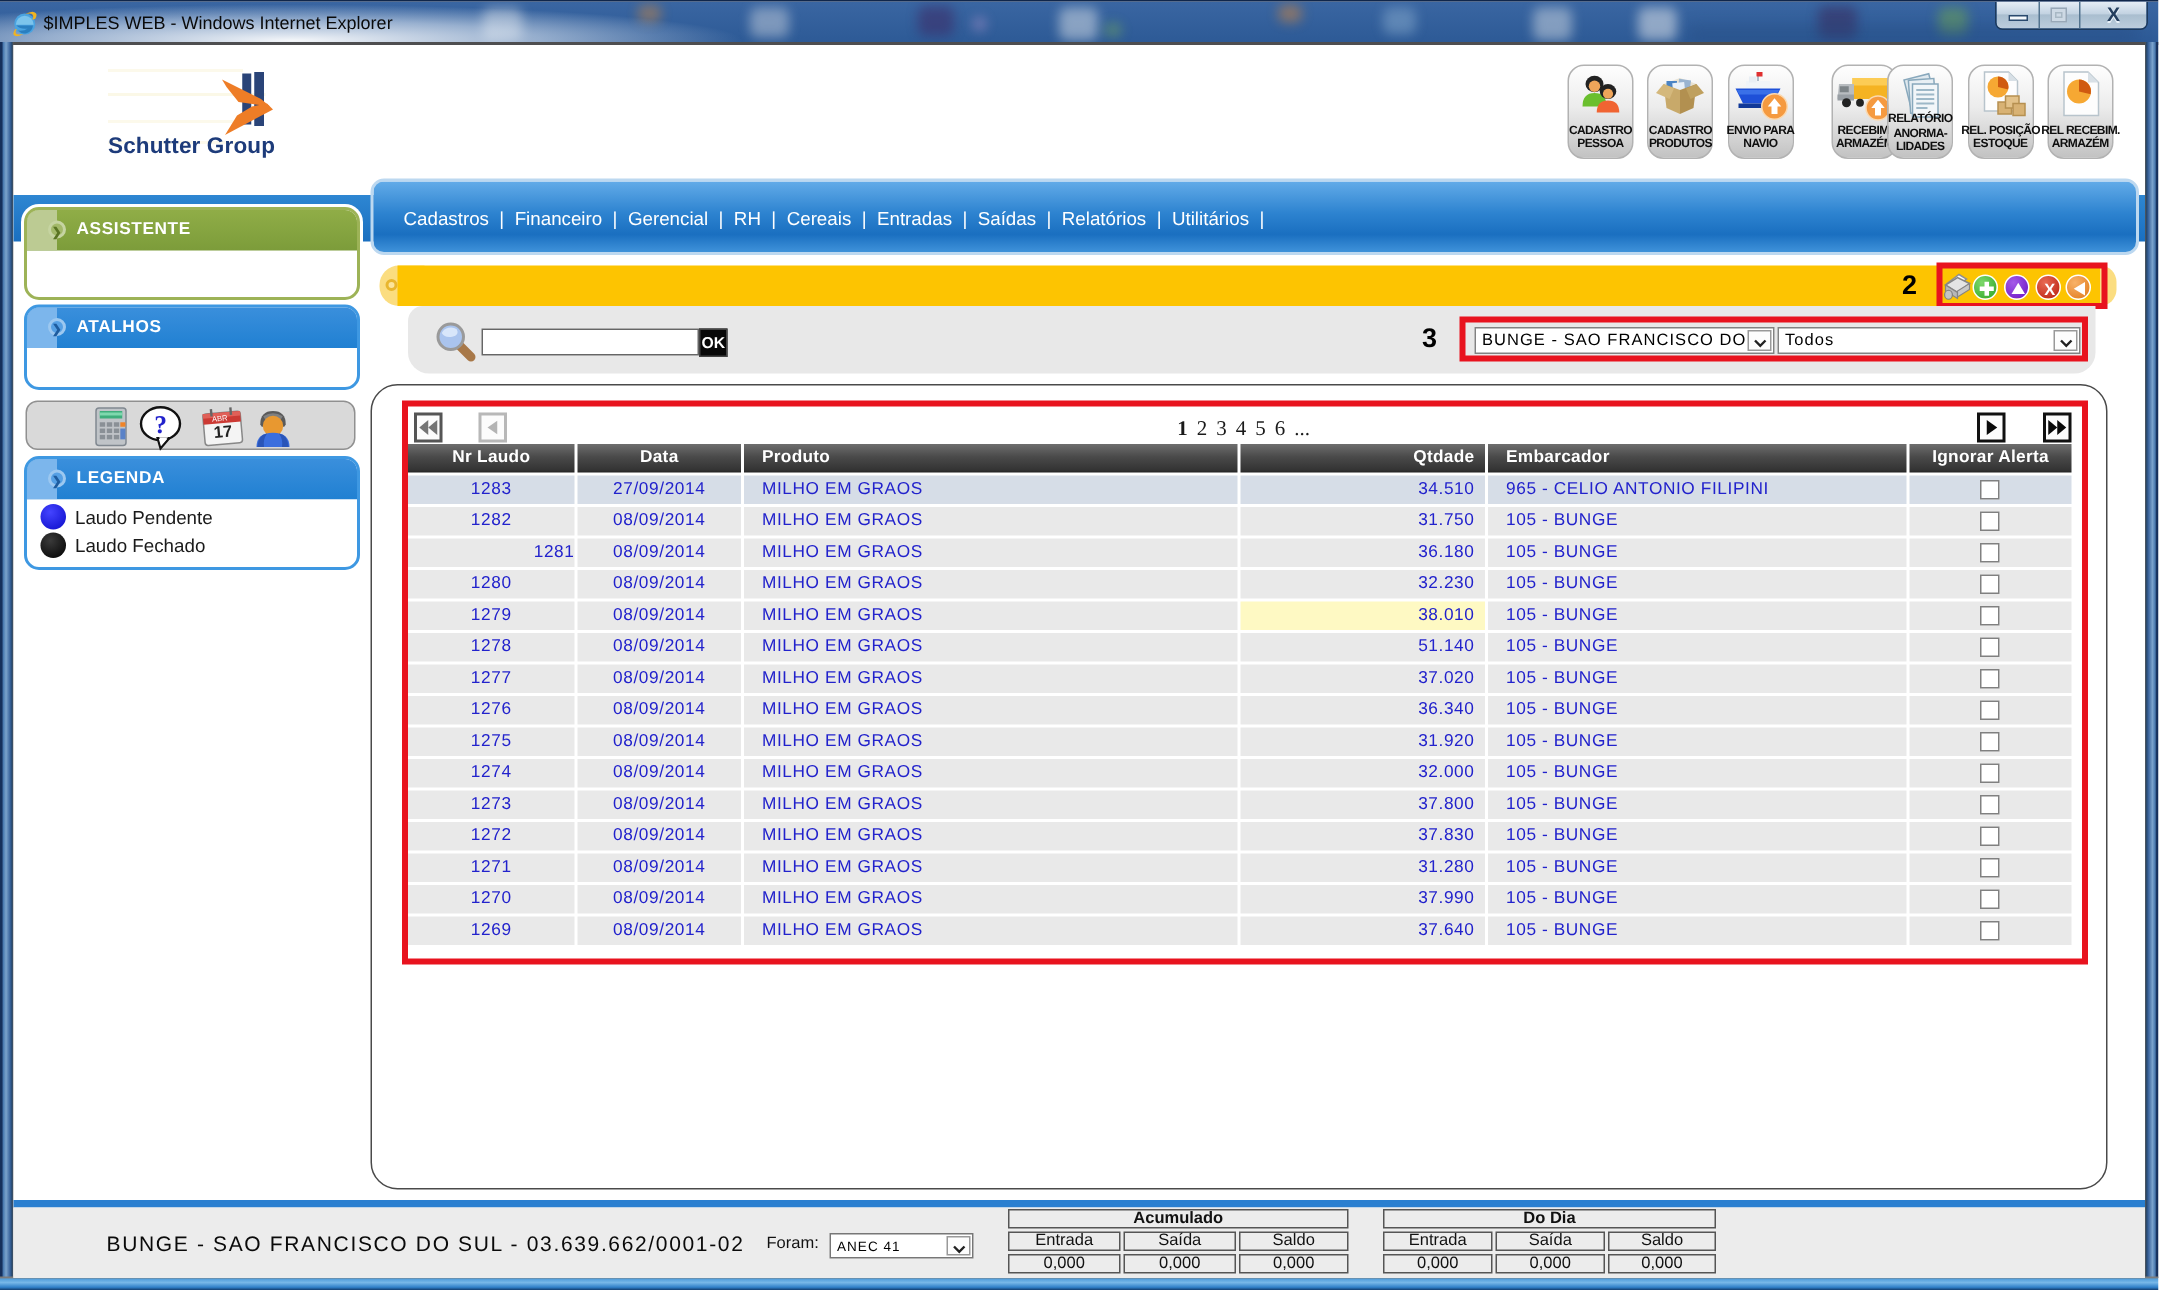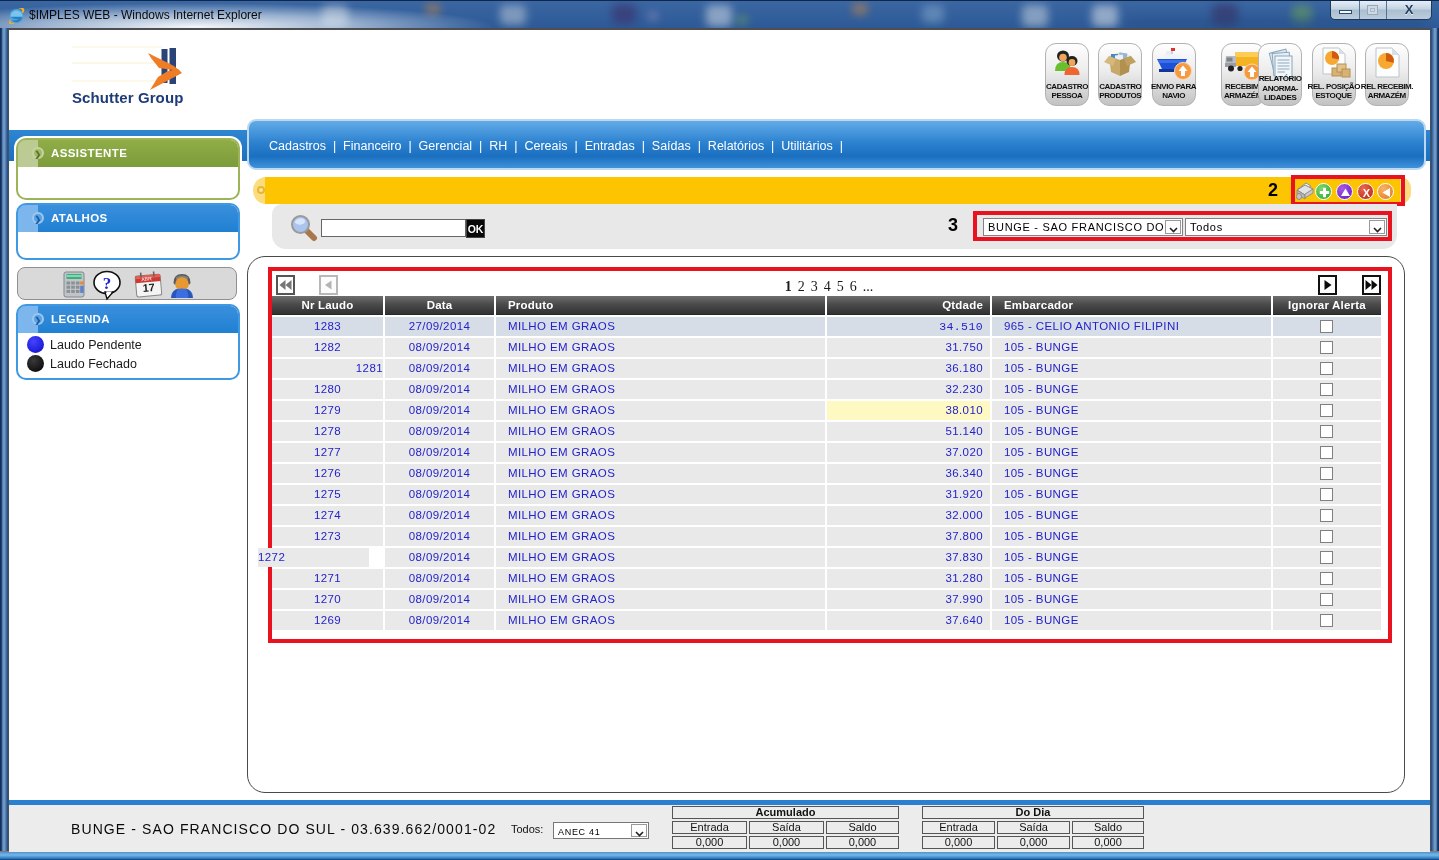--- a/index.html
+++ b/index.html
@@ -317,21 +317,21 @@
   <div class="abs" style="left:700px;top:279px;width:258px;text-align:center;font-size:14px;color:#1a1a1a;word-spacing:2.5px;font-family:'Liberation Serif',serif"><b>1</b> 2 3 4 5 6 ...</div>
   <div class="abs th" style="top:296px;left:272px;width:111px;text-align:center;">Nr Laudo</div>
   <div class="abs th" style="top:296px;left:385px;width:109px;text-align:center;">Data</div>
   <div class="abs th" style="top:296px;left:496px;width:329px;text-align:left;padding-left:12px;">Produto</div>
   <div class="abs th" style="top:296px;left:827px;width:163px;text-align:right;padding-right:7px;">Qtdade</div>
   <div class="abs th" style="top:296px;left:992px;width:279px;text-align:left;padding-left:12px;">Embarcador</div>
   <div class="abs th" style="top:296px;left:1273px;width:108px;text-align:center;">Ignorar Alerta</div>
   <div class="abs cell" style="left:272px;top:317px;width:111px;background:#d6dde7;text-align:center;">1283</div>
   <div class="abs cell" style="left:385px;top:317px;width:109px;background:#d6dde7;text-align:center;">27/09/2014</div>
   <div class="abs cell" style="left:496px;top:317px;width:329px;background:#d6dde7;text-align:left;padding-left:12px;">MILHO EM GRAOS</div>
-  <div class="abs cell" style="left:827px;top:317px;width:163px;background:#d6dde7;text-align:right;padding-right:7px;font-family:Liberation Mono, monospace;">34.510</div>
+  <div class="abs cell" style="left:827px;top:317px;width:163px;background:#d6dde7;text-align:right;padding-right:7px;">34.510</div>
   <div class="abs cell" style="left:992px;top:317px;width:279px;background:#d6dde7;text-align:left;padding-left:12px;">965 - CELIO ANTONIO FILIPINI</div>
   <div class="abs cell" style="left:1273px;top:317px;width:108px;background:#d6dde7">
       <div style="position:absolute;left:47px;top:3px;width:13px;height:13px;background:#fff;border:1px solid #808080"></div>
     </div>
   <div class="abs cell" style="left:272px;top:338px;width:111px;background:#e9e9e9;text-align:center;">1282</div>
   <div class="abs cell" style="left:385px;top:338px;width:109px;background:#e9e9e9;text-align:center;">08/09/2014</div>
   <div class="abs cell" style="left:496px;top:338px;width:329px;background:#e9e9e9;text-align:left;padding-left:12px;">MILHO EM GRAOS</div>
   <div class="abs cell" style="left:827px;top:338px;width:163px;background:#e9e9e9;text-align:right;padding-right:7px;">31.750</div>
   <div class="abs cell" style="left:992px;top:338px;width:279px;background:#e9e9e9;text-align:left;padding-left:12px;">105 - BUNGE</div>
   <div class="abs cell" style="left:1273px;top:338px;width:108px;background:#e9e9e9">
@@ -402,21 +402,21 @@
       <div style="position:absolute;left:47px;top:3px;width:13px;height:13px;background:#fff;border:1px solid #808080"></div>
     </div>
   <div class="abs cell" style="left:272px;top:527px;width:111px;background:#e9e9e9;text-align:center;">1273</div>
   <div class="abs cell" style="left:385px;top:527px;width:109px;background:#e9e9e9;text-align:center;">08/09/2014</div>
   <div class="abs cell" style="left:496px;top:527px;width:329px;background:#e9e9e9;text-align:left;padding-left:12px;">MILHO EM GRAOS</div>
   <div class="abs cell" style="left:827px;top:527px;width:163px;background:#e9e9e9;text-align:right;padding-right:7px;">37.800</div>
   <div class="abs cell" style="left:992px;top:527px;width:279px;background:#e9e9e9;text-align:left;padding-left:12px;">105 - BUNGE</div>
   <div class="abs cell" style="left:1273px;top:527px;width:108px;background:#e9e9e9">
       <div style="position:absolute;left:47px;top:3px;width:13px;height:13px;background:#fff;border:1px solid #808080"></div>
     </div>
-  <div class="abs cell" style="left:258px;top:548px;width:111px;background:#e9e9e9;text-align:left;">1272</div>
+  <div class="abs cell" style="left:272px;top:548px;width:111px;background:#e9e9e9;text-align:center;">1272</div>
   <div class="abs cell" style="left:385px;top:548px;width:109px;background:#e9e9e9;text-align:center;">08/09/2014</div>
   <div class="abs cell" style="left:496px;top:548px;width:329px;background:#e9e9e9;text-align:left;padding-left:12px;">MILHO EM GRAOS</div>
   <div class="abs cell" style="left:827px;top:548px;width:163px;background:#e9e9e9;text-align:right;padding-right:7px;">37.830</div>
   <div class="abs cell" style="left:992px;top:548px;width:279px;background:#e9e9e9;text-align:left;padding-left:12px;">105 - BUNGE</div>
   <div class="abs cell" style="left:1273px;top:548px;width:108px;background:#e9e9e9">
       <div style="position:absolute;left:47px;top:3px;width:13px;height:13px;background:#fff;border:1px solid #808080"></div>
     </div>
   <div class="abs cell" style="left:272px;top:569px;width:111px;background:#e9e9e9;text-align:center;">1271</div>
   <div class="abs cell" style="left:385px;top:569px;width:109px;background:#e9e9e9;text-align:center;">08/09/2014</div>
   <div class="abs cell" style="left:496px;top:569px;width:329px;background:#e9e9e9;text-align:left;padding-left:12px;">MILHO EM GRAOS</div>
@@ -510,21 +510,21 @@
       <div style="position:absolute;left:9px;top:3px;width:17px;height:17px;border-radius:50%;background:radial-gradient(circle at 38% 32%,#4444ff,#0a0ac8)"></div>
       <div style="position:absolute;left:32px;top:5px;font-size:12.5px;color:#1a1a1a">Laudo Pendente</div>
       <div style="position:absolute;left:9px;top:22px;width:17px;height:17px;border-radius:50%;background:radial-gradient(circle at 38% 32%,#3a3a3a,#000)"></div>
       <div style="position:absolute;left:32px;top:24px;font-size:12.5px;color:#1a1a1a">Laudo Fechado</div>
     </div>
   </div>
 
   <div class="abs" id="blueline"></div>
   <div class="abs" id="statusband"></div>
   <div class="abs" style="left:71px;top:821px;font-size:14px;letter-spacing:1.1px;color:#0a0a0a">BUNGE - SAO FRANCISCO DO SUL - 03.639.662/0001-02</div>
-  <div class="abs" style="left:511px;top:823px;font-size:11px;color:#111">Todos:</div>
+  <div class="abs" style="left:511px;top:823px;font-size:11px;color:#111">Foram:</div>
   <div class="abs winsel" style="left:553px;top:821.5px;width:96px;height:17px;border-color:#777"><span style="font-size:9px;line-height:15px">ANEC 41</span><div class="selarrow" style="height:13px"><svg width="9" height="6" viewBox="0 0 9 6" style="margin-top:3px">
           <polyline points="1,1 4.5,4.5 8,1" fill="none" stroke="#222" stroke-width="1.6"></polyline>
         </svg></div></div>
   <div class="abs btab" style="left:661px;top:806px;width:238px">
     <div class="brow">
         <div class="bcell bhead" style="width:232px">Acumulado</div>
       </div>
     <div class="brow">
         <div class="bcell" style="width:76px">Entrada</div>
         <div class="bcell" style="width:76px">Saída</div>

